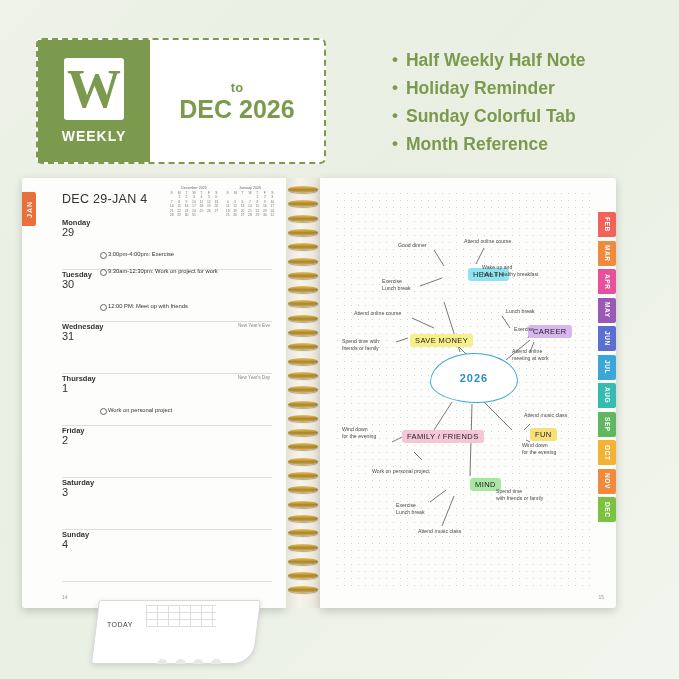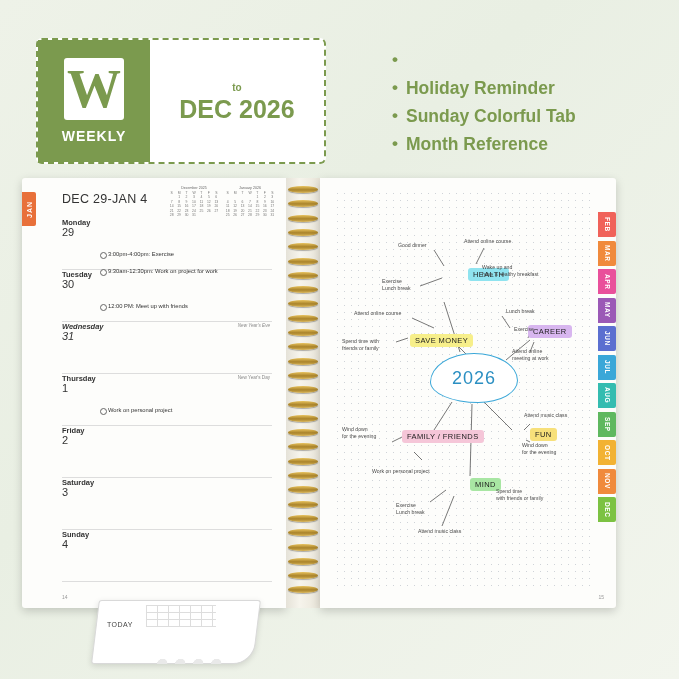--- a/index.html
+++ b/index.html
@@ -23,21 +23,21 @@
     background:#fff;color:#7b9a4e;font-weight:bold;font-size:54px;
     line-height:54px;width:60px;height:62px;display:flex;align-items:center;
     justify-content:center;border-radius:3px;font-family:"Liberation Serif",serif;
   }
   .badge-word{font-size:14px;letter-spacing:1px;margin-top:8px;font-weight:bold;}
   .badge-right{
     flex:1;display:flex;flex-direction:column;align-items:center;justify-content:center;
     color:#7b9a4e;font-weight:bold;
   }
   .badge-right .l1,.badge-right .l3{font-size:25px;line-height:27px;}
-  .badge-right .l2{font-size:10px;line-height:16px;font-weight:bold;}
+  .badge-right .l2{font-size:13px;line-height:16px;font-weight:bold;}
 
   .features{
     position:absolute;left:392px;top:46px;width:280px;color:#7b9a4e;
   }
   .feature{
     font-size:17.5px;font-weight:bold;line-height:28px;display:flex;align-items:flex-start;
   }
   .feature .dot{margin-right:8px;font-size:17px;line-height:28px;}
 
   
@@ -107,21 +107,21 @@
     position:absolute;font-family:"Liberation Sans",sans-serif;
     font-size:7.5px;color:#1b1b1b;padding:2px 5px;border-radius:3px;white-space:nowrap;
     letter-spacing:.4px;
     margin-left:16px;
   }
   .hand{position:absolute;font-size:5.2px;color:#4a4a4a;white-space:nowrap;line-height:6.5px;}
   .cloud{
     position:absolute;left:96px;top:163px;width:86px;height:48px;
     background:#fff;border:1.6px solid #3aa7d8;border-radius:50% 50% 45% 55%/58% 55% 45% 42%;
     display:flex;align-items:center;justify-content:center;
-    font-size:18px;color:#2b8fc2;font-weight:normal;letter-spacing:1px;
+    font-size:11px;color:#2b8fc2;font-weight:bold;letter-spacing:1px;
   }
   svg.arrows{position:absolute;left:0;top:0;width:100%;height:100%;pointer-events:none;}
 
   
   .flap{
     position:absolute;left:95px;top:600px;width:160px;height:62px;background:#fff;
     border:1px solid #d9d9d9;border-radius:3px 3px 20px 3px;
     box-shadow:0 2px 6px rgba(0,0,0,.13);transform:skewX(-7deg);
   }
   .flap-label{position:absolute;left:10px;top:20px;font-size:7px;color:#444;letter-spacing:.5px;transform:skewX(7deg);}
@@ -151,20 +151,21 @@
   </div>
   <div class="badge-right">
     <div class="l2">to</div>
     <div class="l3">DEC 2026</div>
   </div>
 </div>
 
 <div class="features">
   <div class="feature">
       <span class="dot">•</span>
+      <span>Half Weekly Half Note</span>
     </div>
   <div class="feature">
       <span class="dot">•</span>
       <span>Holiday Reminder</span>
     </div>
   <div class="feature">
       <span class="dot">•</span>
       <span>Sunday Colorful Tab</span>
     </div>
   <div class="feature">
@@ -309,21 +310,21 @@
           <div class="dow">Monday</div>
           <div class="dnum">29</div>
           <div class="entry clock" style="top: 13px;">3:00pm-4:00pm: Exercise</div>
           <div class="entry clock" style="top: 24px;">9:30am-12:30pm: Work on project for work</div>
         </div>
         <div class="day" style="height: 14.2857%;">
           <div class="dow">Tuesday</div>
           <div class="dnum">30</div>
           <div class="entry clock" style="top: 13px;">12:00 PM: Meet up with friends</div>
         </div>
-        <div class="day" style="height: 14.2857%; font-style: italic;">
+        <div class="day" style="height: 14.2857%;">
           <div class="dow">Wednesday</div>
           <div class="dnum">31</div>
           <div class="holiday">New Year's Eve</div>
         </div>
         <div class="day" style="height: 14.2857%;">
           <div class="dow">Thursday</div>
           <div class="dnum">1</div>
           <div class="holiday">New Year's Day</div>
           <div class="entry clock" style="top: 13px;">Work on personal project</div>
         </div>

